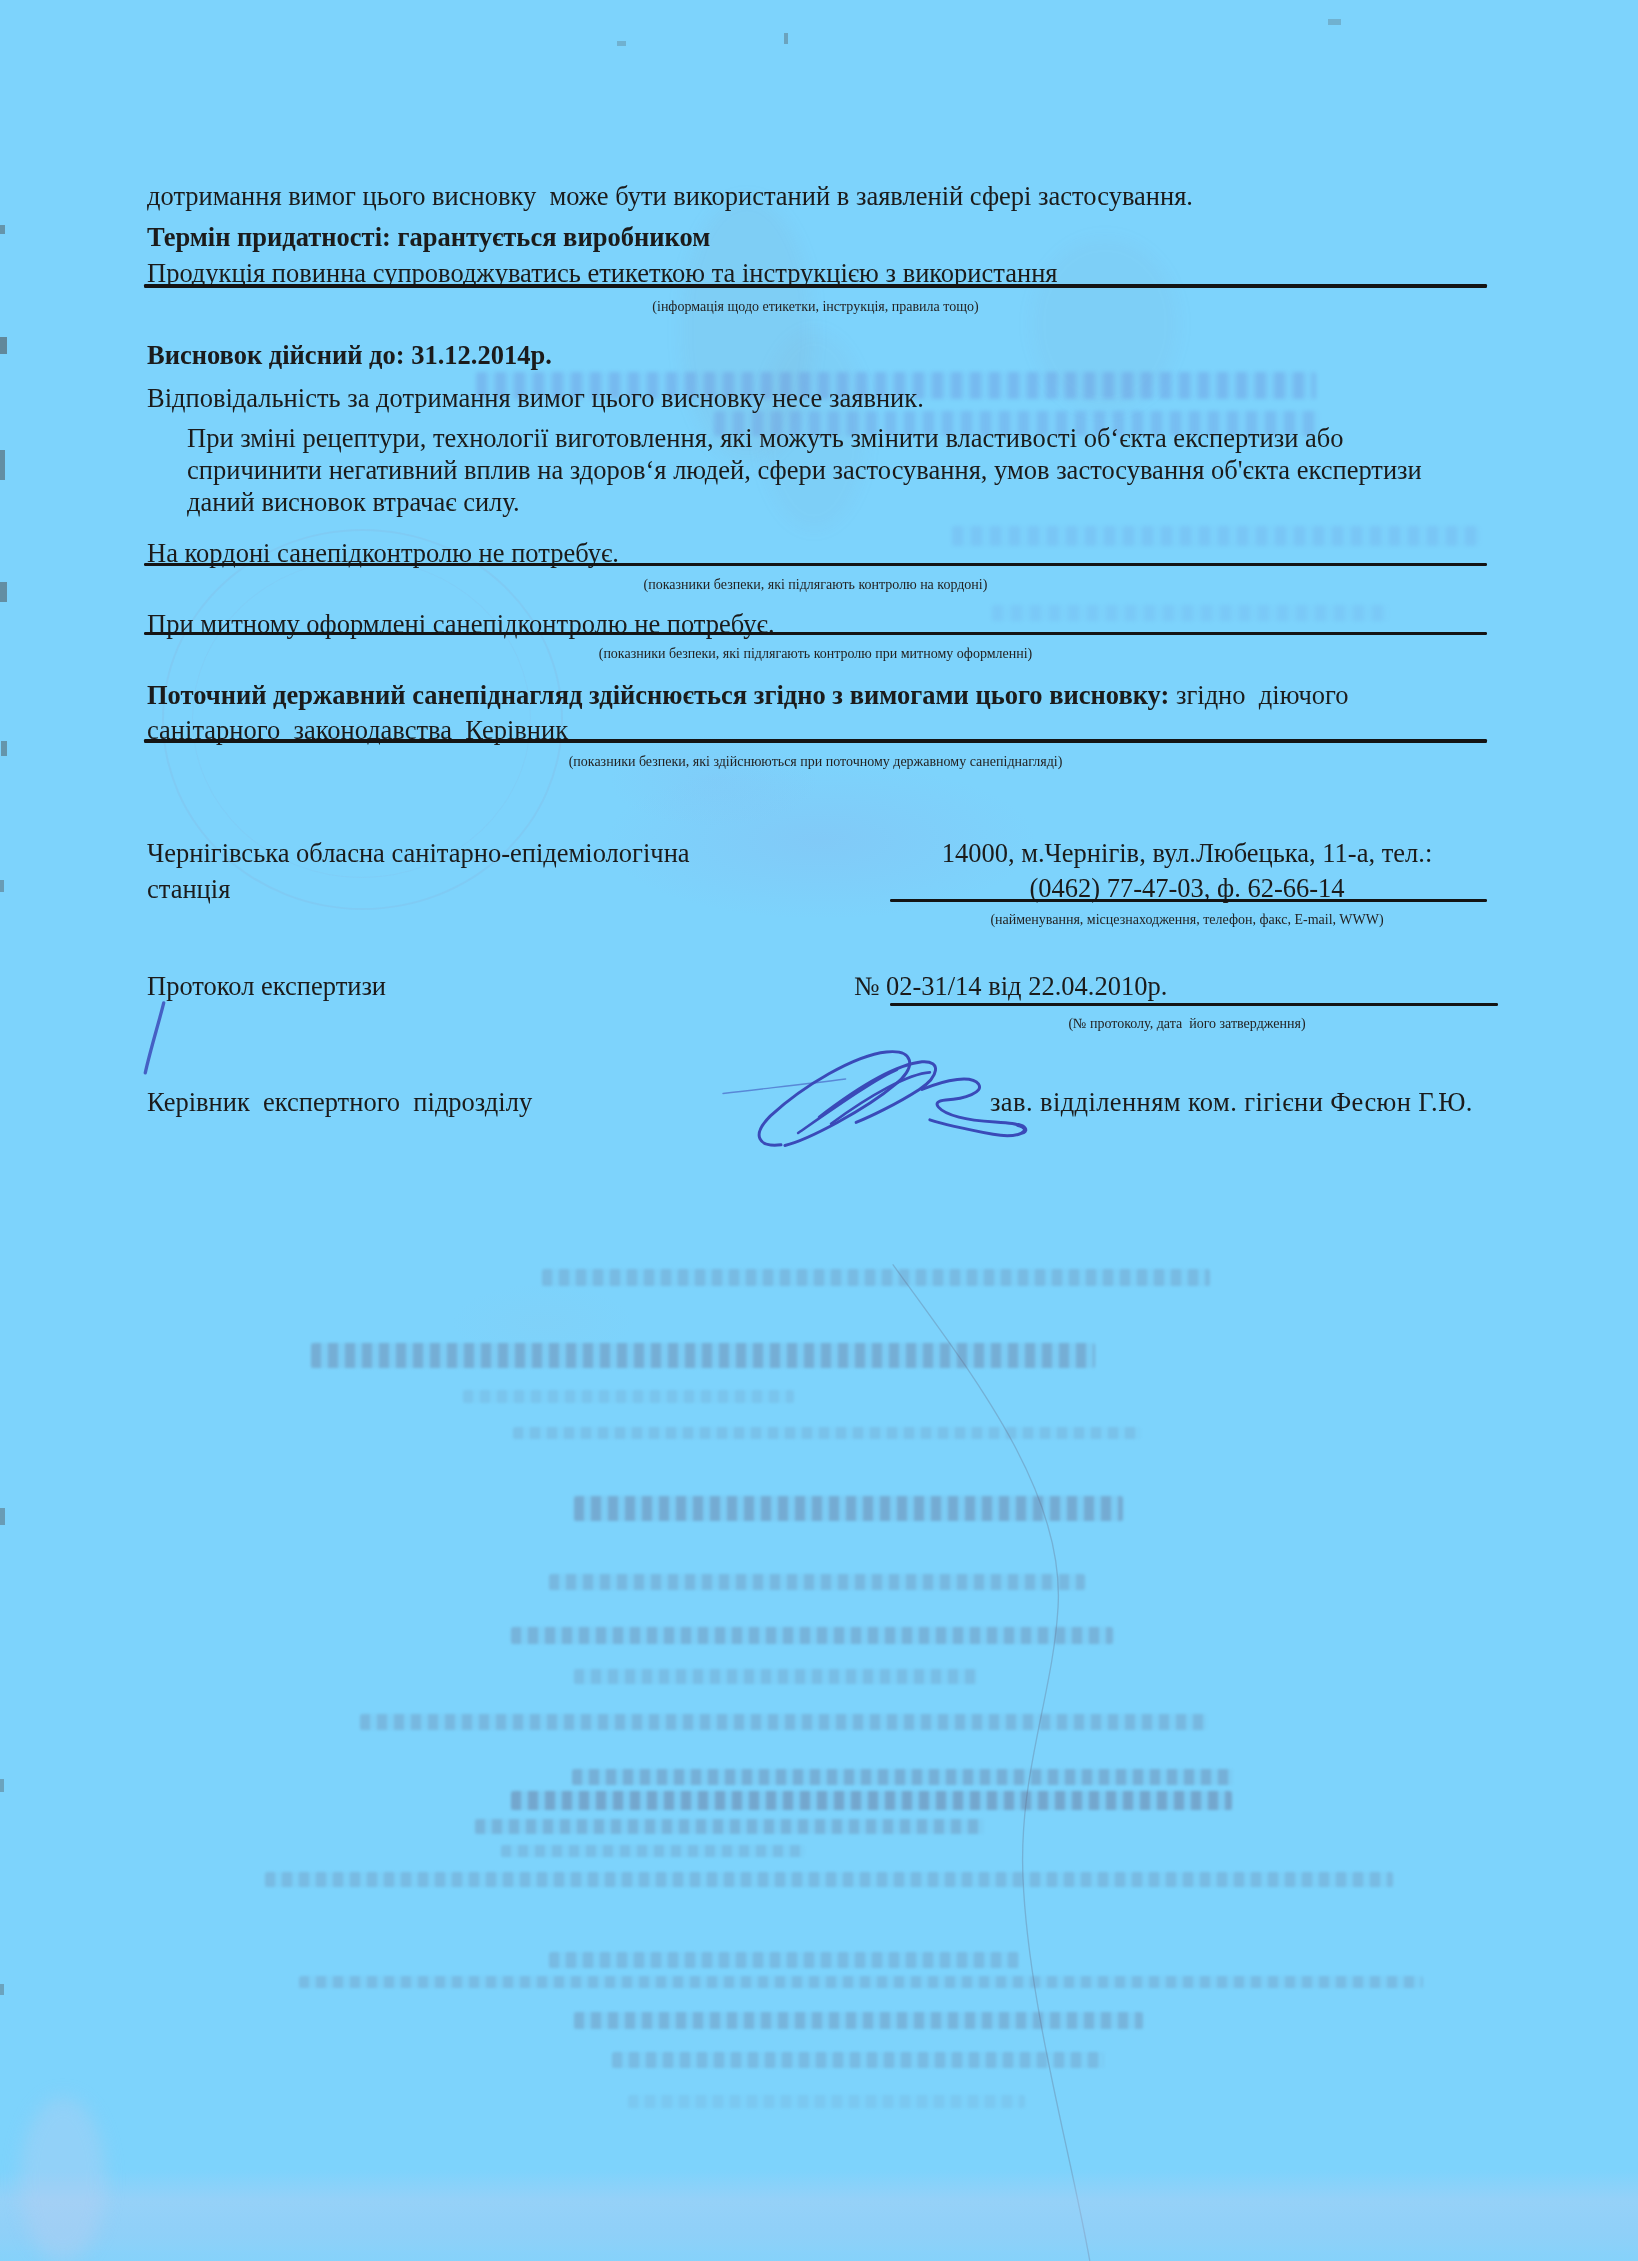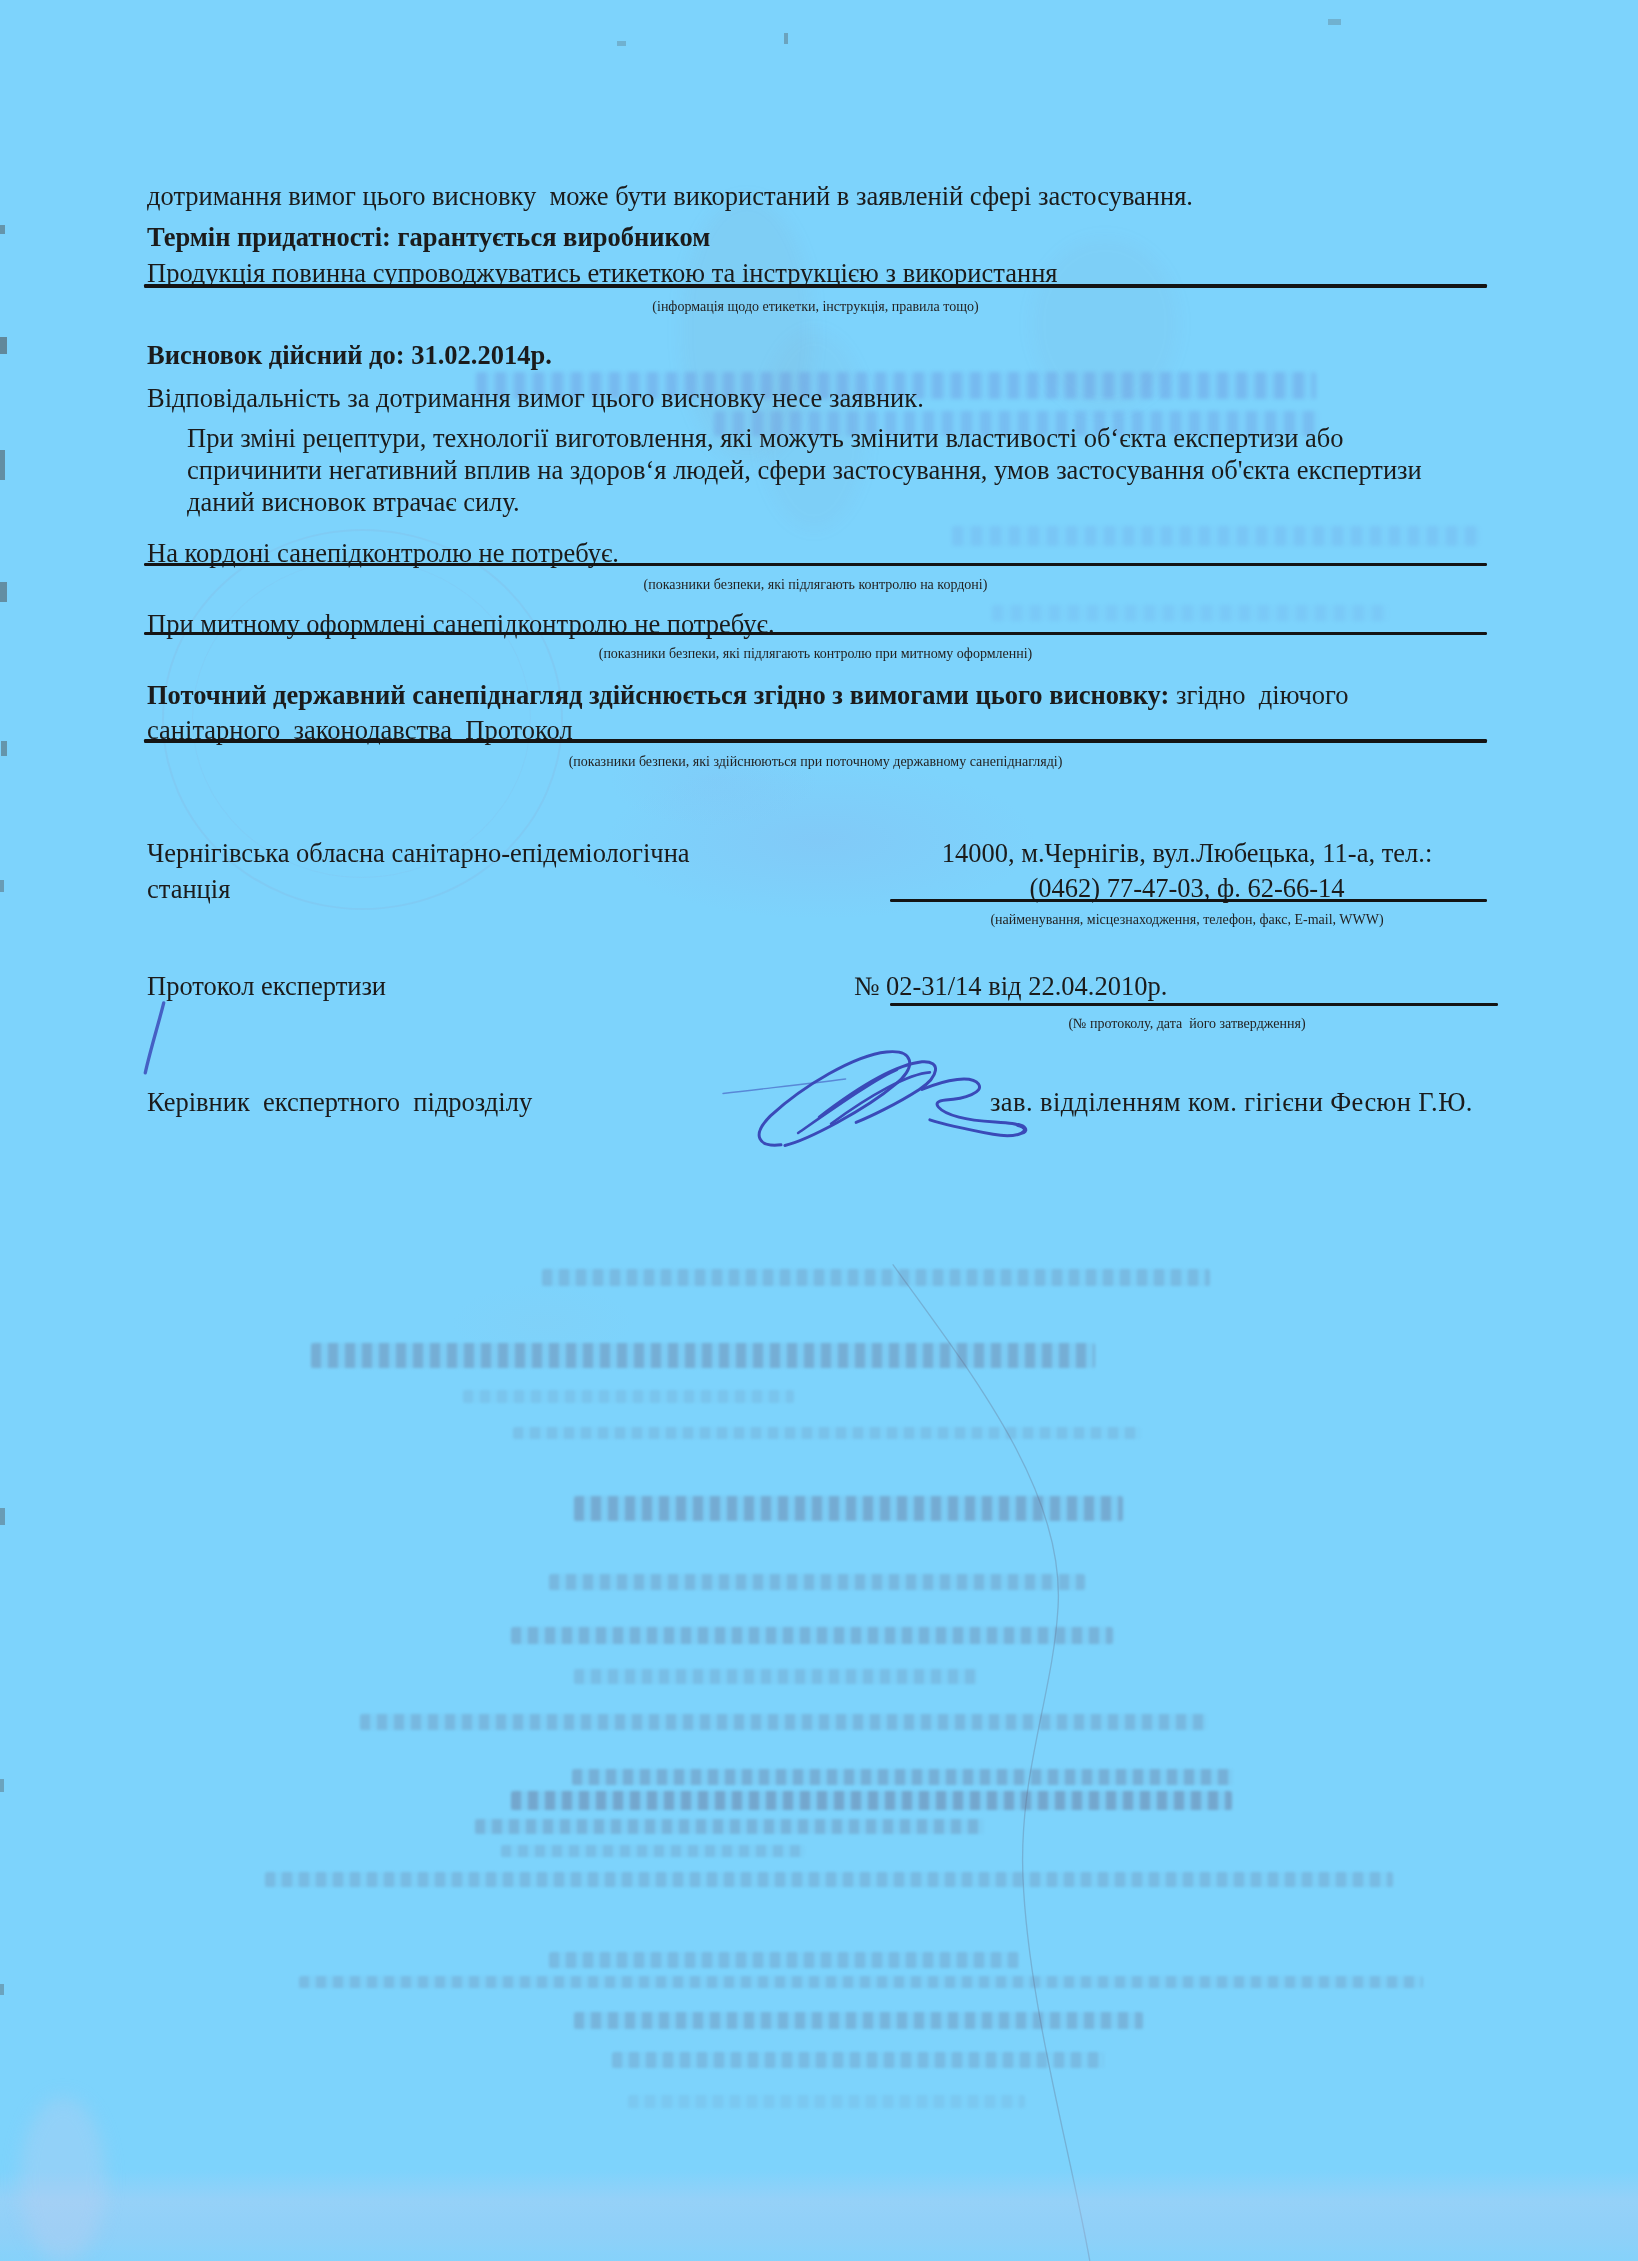--- a/index.html
+++ b/index.html
@@ -46,36 +46,36 @@
   <div class="blob" style="left:450px;top:1283px;width:185px;height:79px;background:radial-gradient(ellipse at center, rgba(140,200,230,0.14), rgba(140,200,230,0) 70%);"></div>
 
   <div class="t body40" style="left:147px;top:180px;width:1349px;">дотримання вимог цього висновку  може бути використаний в заявленій сфері застосування.</div>
 
   <div class="t body40 bold" style="left:147px;top:221px;width:1349px;">Термін придатності: гарантується виробником</div>
 
   <div class="t body40" style="left:147px;top:257px;width:1349px;">Продукція повинна супроводжуватись етикеткою та інструкцією з використання</div>
   <div class="rule" style="left:144px;top:284px;width:1343px;height:4px;"></div>
   <div class="t cap" style="left:144px;top:296px;width:1343px;">(інформація щодо етикетки, інструкція, правила тощо)</div>
 
-  <div class="t body40 bold" style="left:147px;top:339px;width:1349px;">Висновок дійсний до: 31.02.2014р.</div>
+  <div class="t body40 bold" style="left:147px;top:339px;width:1349px;">Висновок дійсний до: 31.12.2014р.</div>
 
   <div class="t body40" style="left:147px;top:382px;width:1349px;">Відповідальність за дотримання вимог цього висновку несе заявник.</div>
 
   <div class="t body40" style="left:147px;top:422px;width:1257px;margin-left:40px;">При зміні рецептури, технології виготовлення, які можуть змінити властивості об‘єкта експертизи або спричинити негативний вплив на здоров‘я людей, сфери застосування, умов застосування об'єкта експертизи даний висновок втрачає силу.</div>
 
   <div class="t body40" style="left:147px;top:537px;width:1349px;">На кордоні санепідконтролю не потребує.</div>
   <div class="rule" style="left:144px;top:563px;width:1343px;height:3.3px;"></div>
   <div class="t cap" style="left:144px;top:574px;width:1343px;">(показники безпеки, які підлягають контролю на кордоні)</div>
 
   <div class="t body40" style="left:147px;top:608px;width:1349px;">При митному оформлені санепідконтролю не потребує.</div>
   <div class="rule" style="left:144px;top:632px;width:1343px;height:3.3px;"></div>
   <div class="t cap" style="left:144px;top:643px;width:1343px;">(показники безпеки, які підлягають контролю при митному оформленні)</div>
 
   <div class="t body40" style="left:147px;top:679px;width:1349px;"><b>Поточний державний санепіднагляд здійснюється згідно з вимогами цього висновку:</b><span> згідно  діючого</span></div>
-  <div class="t body40" style="left:147px;top:714px;width:1349px;">санітарного  законодавства  Протокол</div>
+  <div class="t body40" style="left:147px;top:714px;width:1349px;">санітарного  законодавства  Керівник</div>
   <div class="rule" style="left:144px;top:739px;width:1343px;height:4px;"></div>
   <div class="t cap" style="left:144px;top:751px;width:1343px;">(показники безпеки, які здійснюються при поточному державному санепіднагляді)</div>
 
   <div class="t body40" style="left:147px;top:837px;width:714px;">Чернігівська обласна санітарно-епідеміологічна</div>
   <div class="t body40" style="left:147px;top:873px;width:714px;">станція</div>
   <div class="t body40" style="left:886px;top:837px;width:602px;text-align:center;">14000, м.Чернігів, вул.Любецька, 11-а, тел.:</div>
   <div class="t body40" style="left:886px;top:872px;width:602px;text-align:center;">(0462) 77-47-03, ф. 62-66-14</div>
   <div class="rule" style="left:890px;top:899px;width:597px;height:3.3px;"></div>
   <div class="t cap" style="left:866px;top:909px;width:642px;">(найменування, місцезнаходження, телефон, факс, E-mail, WWW)</div>
 

